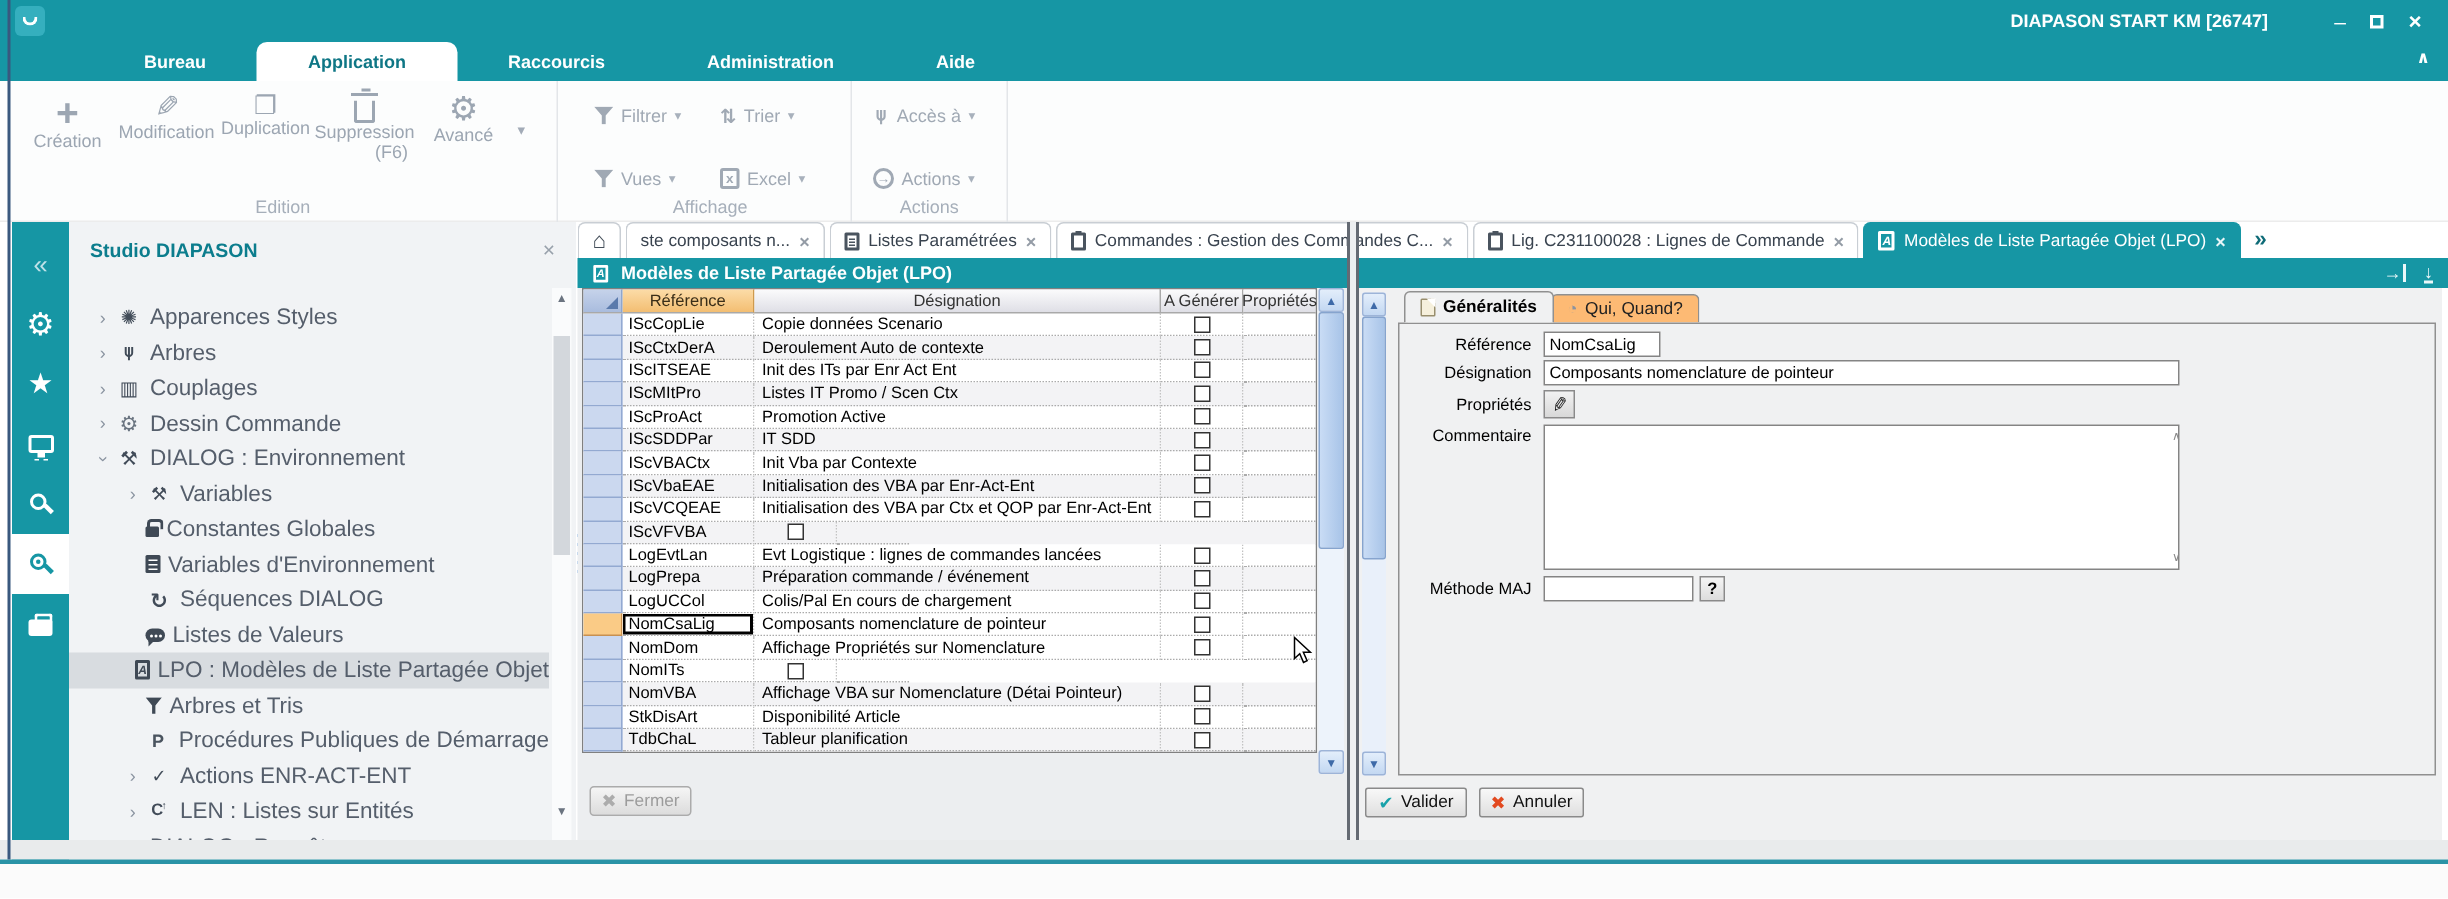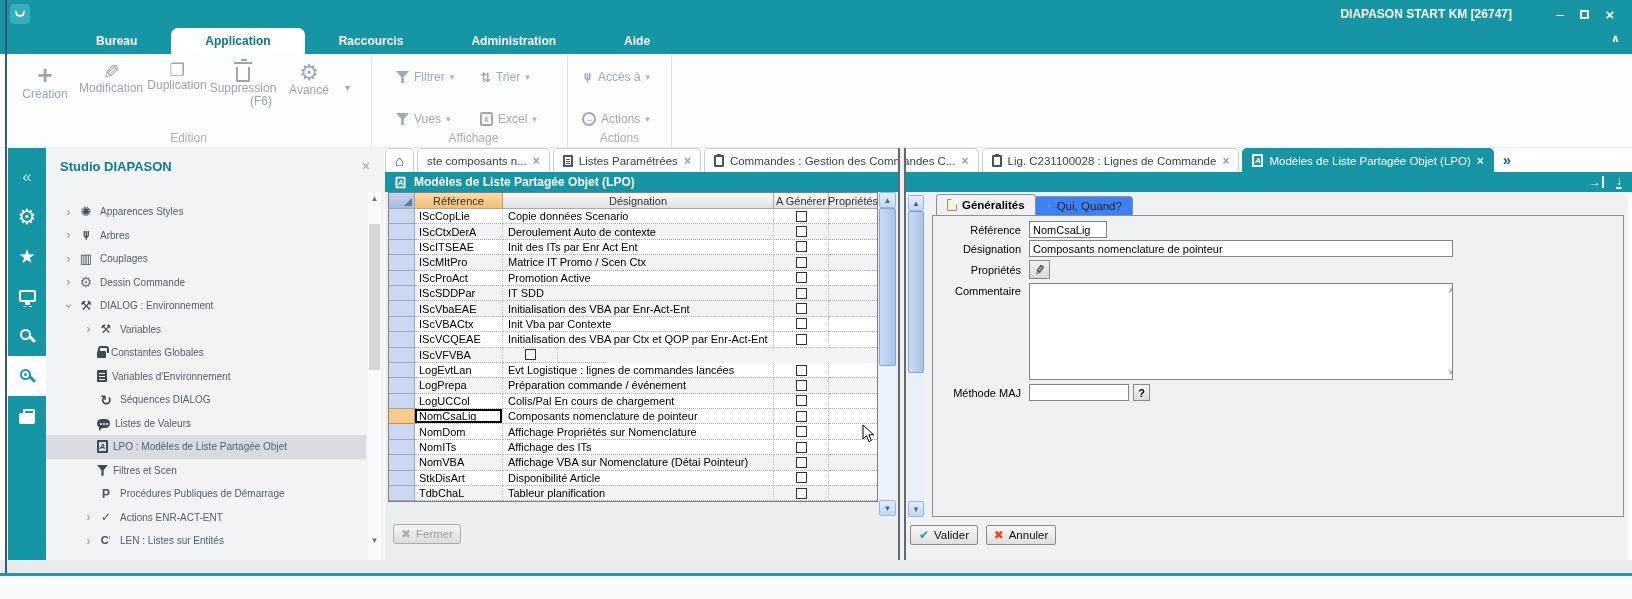--- a/index.html
+++ b/index.html
@@ -104,21 +104,21 @@
 #rail{left:8px;top:148px;width:38px;height:425px;background:#1696A4;display:flex;flex-direction:column;align-items:stretch;padding-top:8px;}
 .rail-btn{height:40px;display:flex;align-items:center;justify-content:center;color:#fff;}
 .rail-btn.active{background:#fff;color:#1696A4;}
 .rail-btn.dim{color:#BFE2E8;}
 
 
 #sidebar{left:46px;top:148px;width:338px;height:420px;background:#F1F3F5;overflow:hidden;}
 #sb-title{position:absolute;left:14px;top:11px;font-size:13px;font-weight:bold;color:#0C7D8D;}
 #sb-close{position:absolute;right:14px;top:10px;color:#98A1AB;font-size:14px;}
 #tree{position:absolute;left:0;top:52px;right:18px;}
-.tree-item{height:23.5px;display:flex;align-items:center;font-size:10px;color:#555E6B;}
+.tree-item{height:23.5px;display:flex;align-items:center;font-size:15px;color:#555E6B;}
 .tree-item.selected{background:#D8DCE0;}
 .exp{width:17px;display:inline-flex;justify-content:center;color:#8A93A0;font-size:12px;}
 .exp.exp-open::before{content:"\203A";display:inline-block;transform:rotate(90deg);}
 .exp.exp-closed::before{content:"\203A";}
 .tree-label{margin-left:5px;white-space:nowrap;}
 #sb-scroll{position:absolute;right:3px;top:44px;width:13px;height:500px;background:#FAFBFC;}
 #sb-scroll .sarr{position:absolute;left:0;width:13px;height:12px;color:#6B7480;font-size:8px;display:flex;align-items:center;justify-content:center;}
 #sb-up{top:0;}#sb-down{top:342px;}
 #sb-thumb{position:absolute;left:1px;top:32px;width:11px;height:146px;background:#D3D7DC;}
 #grip-dots{left:385px;top:356px;width:3px;height:26px;background:repeating-linear-gradient(#4A90D9 0 2px,transparent 2px 6px);}
@@ -172,21 +172,21 @@
 
 #splitter{left:898px;top:148px;width:8px;height:412px;background:#EDEFF1;border-left:2px solid #646A73;border-right:2px solid #646A73;}
 
 
 #rightpanel{left:906px;top:192px;width:722px;height:368px;background:#F0F1F2;}
 #rp-scroll{position:absolute;left:2px;top:3px;width:16px;height:322px;background:#E9F0FA;}
 #rp-up{top:0;width:16px;}#rp-down{top:306px;width:16px;}
 #rp-thumb{position:absolute;left:0;top:16px;width:16px;height:162px;background:linear-gradient(90deg,#C9DCF5,#A8C4E8);border:1px solid #86A4CE;border-radius:2px;}
 .ftab{position:absolute;height:21px;display:flex;align-items:center;gap:5px;padding:0 10px;font-size:11.5px;border:1px solid #909090;border-bottom:none;border-radius:4px 4px 0 0;}
 #ftab-gen{left:30px;top:2px;background:#F0F1F2;font-weight:bold;color:#000;z-index:2;}
-#ftab-qui{left:128px;top:4px;background:#3b82f6;color:#222;height:19px;}
+#ftab-qui{left:128px;top:4px;background:#fdba74;color:#222;height:19px;}
 #formbox{position:absolute;left:26px;top:23px;width:692px;height:302px;border:1px solid #909090;background:#F0F1F2;}
 .frow{position:absolute;display:flex;align-items:center;}
 .flabel{width:96px;text-align:right;padding-right:8px;font-size:11px;color:#000;}
 .tinput{height:17px;border:1px solid #848484;background:#fff;font-size:11px;padding:0 3px;color:#000;font-family:"Liberation Sans",sans-serif;}
 #f-ref{top:5px;left:0;}#f-ref input{width:78px;}
 #f-des{top:24px;left:0;}#f-des input{width:424px;}
 #f-prop{top:44px;left:0;}
 #prop-btn{width:21px;height:19px;background:linear-gradient(#F2F2F2,#D8D8D8);border:1px solid #8A8A8A;display:flex;align-items:center;justify-content:center;}
 #f-comm{top:67px;left:0;align-items:flex-start;}
 #f-comm .flabel{padding-top:2px;}
@@ -373,21 +373,21 @@
         <span class="tree-label">Listes de Valeurs</span>
       </div>
       <div class="tree-item selected" style="padding-left: 34px;">
         <span class="exp"></span>
         <span class="ti ic ic-lpo"></span>
         <span class="tree-label">LPO : Modèles de Liste Partagée Objet</span>
       </div>
       <div class="tree-item" style="padding-left: 34px;">
         <span class="exp"></span>
         <span class="ti ic ic-filter-dark"></span>
-        <span class="tree-label">Filtres et Scen</span>
+        <span class="tree-label">Arbres et Tris</span>
       </div>
       <div class="tree-item" style="padding-left: 34px;">
         <span class="exp"></span>
         <span class="ti ic ic-pletter"></span>
         <span class="tree-label">Procédures Publiques de Démarrage</span>
       </div>
       <div class="tree-item" style="padding-left: 34px;">
         <span class="exp exp-closed"></span>
         <span class="ti ic ic-check"></span>
         <span class="tree-label">Actions ENR-ACT-ENT</span>
@@ -484,21 +484,21 @@
           <div class="td td-ref">IScITSEAE</div>
           <div class="td td-des">Init des ITs par Enr Act Ent</div>
           <div class="td td-gen">
             <div class="cb"></div>
           </div>
           <div class="td td-prop"></div>
         </div>
         <div class="tr alt">
           <div class="td td-sel"></div>
           <div class="td td-ref">IScMItPro</div>
-          <div class="td td-des">Matrice IT Promo / Scen Ctx</div>
+          <div class="td td-des">Listes IT Promo / Scen Ctx</div>
           <div class="td td-gen">
             <div class="cb"></div>
           </div>
           <div class="td td-prop"></div>
         </div>
         <div class="tr">
           <div class="td td-sel"></div>
           <div class="td td-ref">IScProAct</div>
           <div class="td td-des">Promotion Active</div>
           <div class="td td-gen">
@@ -508,40 +508,40 @@
         </div>
         <div class="tr alt">
           <div class="td td-sel"></div>
           <div class="td td-ref">IScSDDPar</div>
           <div class="td td-des">IT SDD</div>
           <div class="td td-gen">
             <div class="cb"></div>
           </div>
           <div class="td td-prop"></div>
         </div>
+        <div class="tr">
+          <div class="td td-sel"></div>
+          <div class="td td-ref">IScVBACtx</div>
+          <div class="td td-des">Init Vba par Contexte</div>
+          <div class="td td-gen">
+            <div class="cb"></div>
+          </div>
+          <div class="td td-prop"></div>
+        </div>
         <div class="tr alt">
           <div class="td td-sel"></div>
           <div class="td td-ref">IScVbaEAE</div>
           <div class="td td-des">Initialisation des VBA par Enr-Act-Ent</div>
           <div class="td td-gen">
             <div class="cb"></div>
           </div>
           <div class="td td-prop"></div>
         </div>
         <div class="tr">
           <div class="td td-sel"></div>
-          <div class="td td-ref">IScVBACtx</div>
-          <div class="td td-des">Init Vba par Contexte</div>
-          <div class="td td-gen">
-            <div class="cb"></div>
-          </div>
-          <div class="td td-prop"></div>
-        </div>
-        <div class="tr">
-          <div class="td td-sel"></div>
           <div class="td td-ref">IScVCQEAE</div>
           <div class="td td-des">Initialisation des VBA par Ctx et QOP par Enr-Act-Ent</div>
           <div class="td td-gen">
             <div class="cb"></div>
           </div>
           <div class="td td-prop"></div>
         </div>
         <div class="tr alt">
           <div class="td td-sel"></div>
           <div class="td td-ref">IScVFVBA</div>
@@ -591,21 +591,20 @@
           <div class="td td-ref">NomDom</div>
           <div class="td td-des">Affichage Propriétés sur Nomenclature</div>
           <div class="td td-gen">
             <div class="cb"></div>
           </div>
           <div class="td td-prop"></div>
         </div>
         <div class="tr">
           <div class="td td-sel"></div>
           <div class="td td-ref">NomITs</div>
-          <div class="td td-des">Affichage des ITs</div>
           <div class="td td-gen">
             <div class="cb"></div>
           </div>
           <div class="td td-prop"></div>
         </div>
         <div class="tr alt">
           <div class="td td-sel"></div>
           <div class="td td-ref">NomVBA</div>
           <div class="td td-des">Affichage VBA sur Nomenclature (Détai Pointeur)</div>
           <div class="td td-gen">

